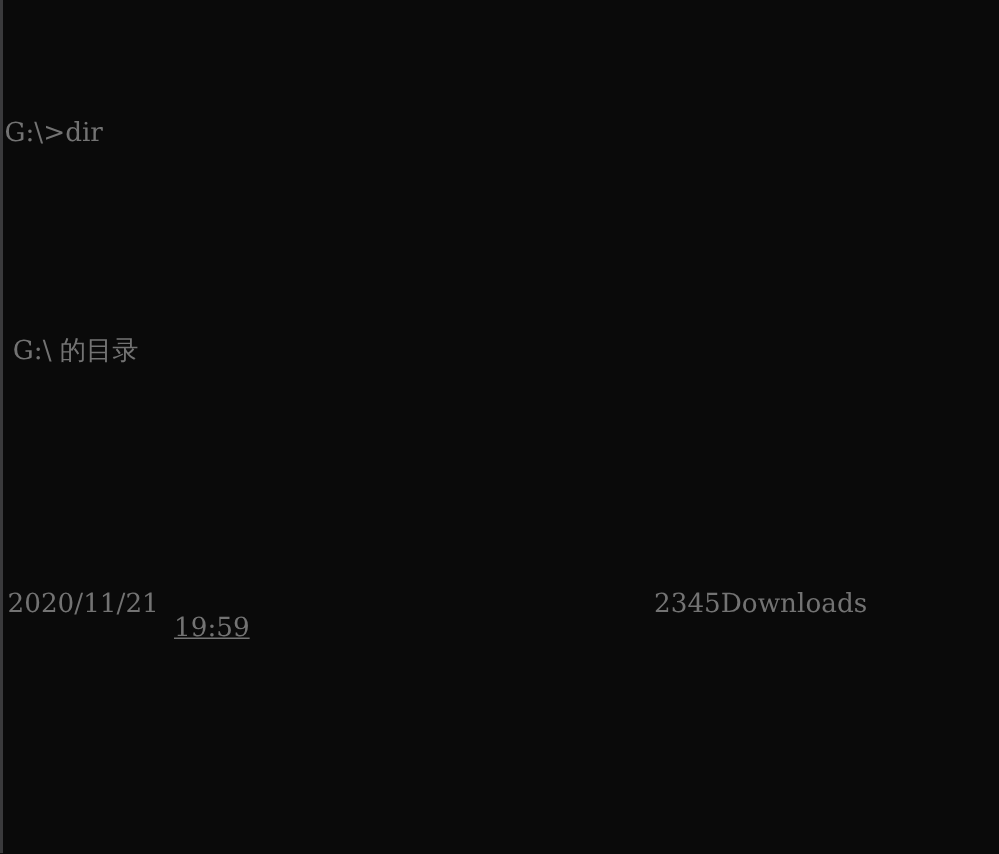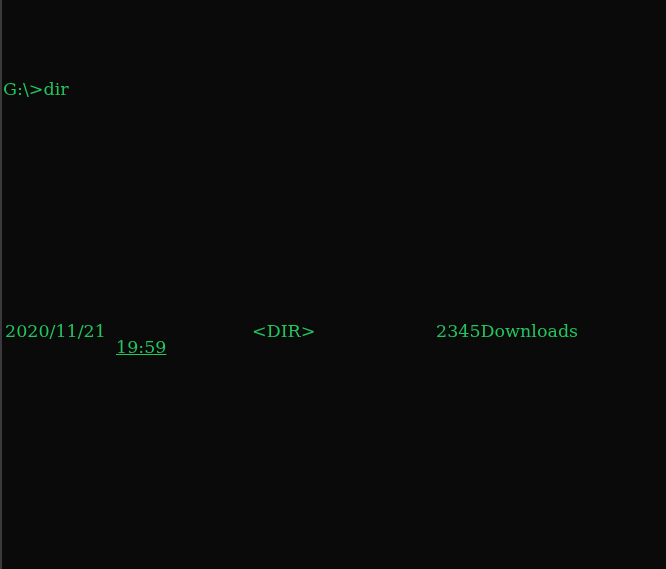--- a/index.html
+++ b/index.html
@@ -30,21 +30,21 @@
     position: absolute;
     left: 0;
     top: 0;
     width: 666px;
     height: 569px;
     padding: 4px 0 0 3px;
     box-sizing: border-box;
     font-family: "DejaVu Serif", "Liberation Serif", serif;
     font-size: 17.5px;
     line-height: 24.2px;
-    color: #22c55e;
+    color: #737373;
     white-space: pre;
     letter-spacing: 0px;
   }
   .line {
     height: 24.2px;
     white-space: pre;
     display: block;
   }
   .line.blank { color: transparent; }
 
@@ -79,26 +79,26 @@
   }
 </style>
 </head>
 <body>
 
 <div id="console-window">
   <div id="console-screen">
 
     <span class="line">G:\&gt;dir</span>
     <span class="line blank"> </span>
+    <span class="line"> G:\ 的目录</span>
     <span class="line blank"> </span>
 
     <span class="entry">
       <span class="col-date">2020/11/21</span>
       <span class="col-time">19:59</span>
-      <span class="col-kind">&lt;DIR&gt;</span>
       <span class="col-name">2345Downloads</span>
     </span>
     
     
     
     
     
     
     
     

